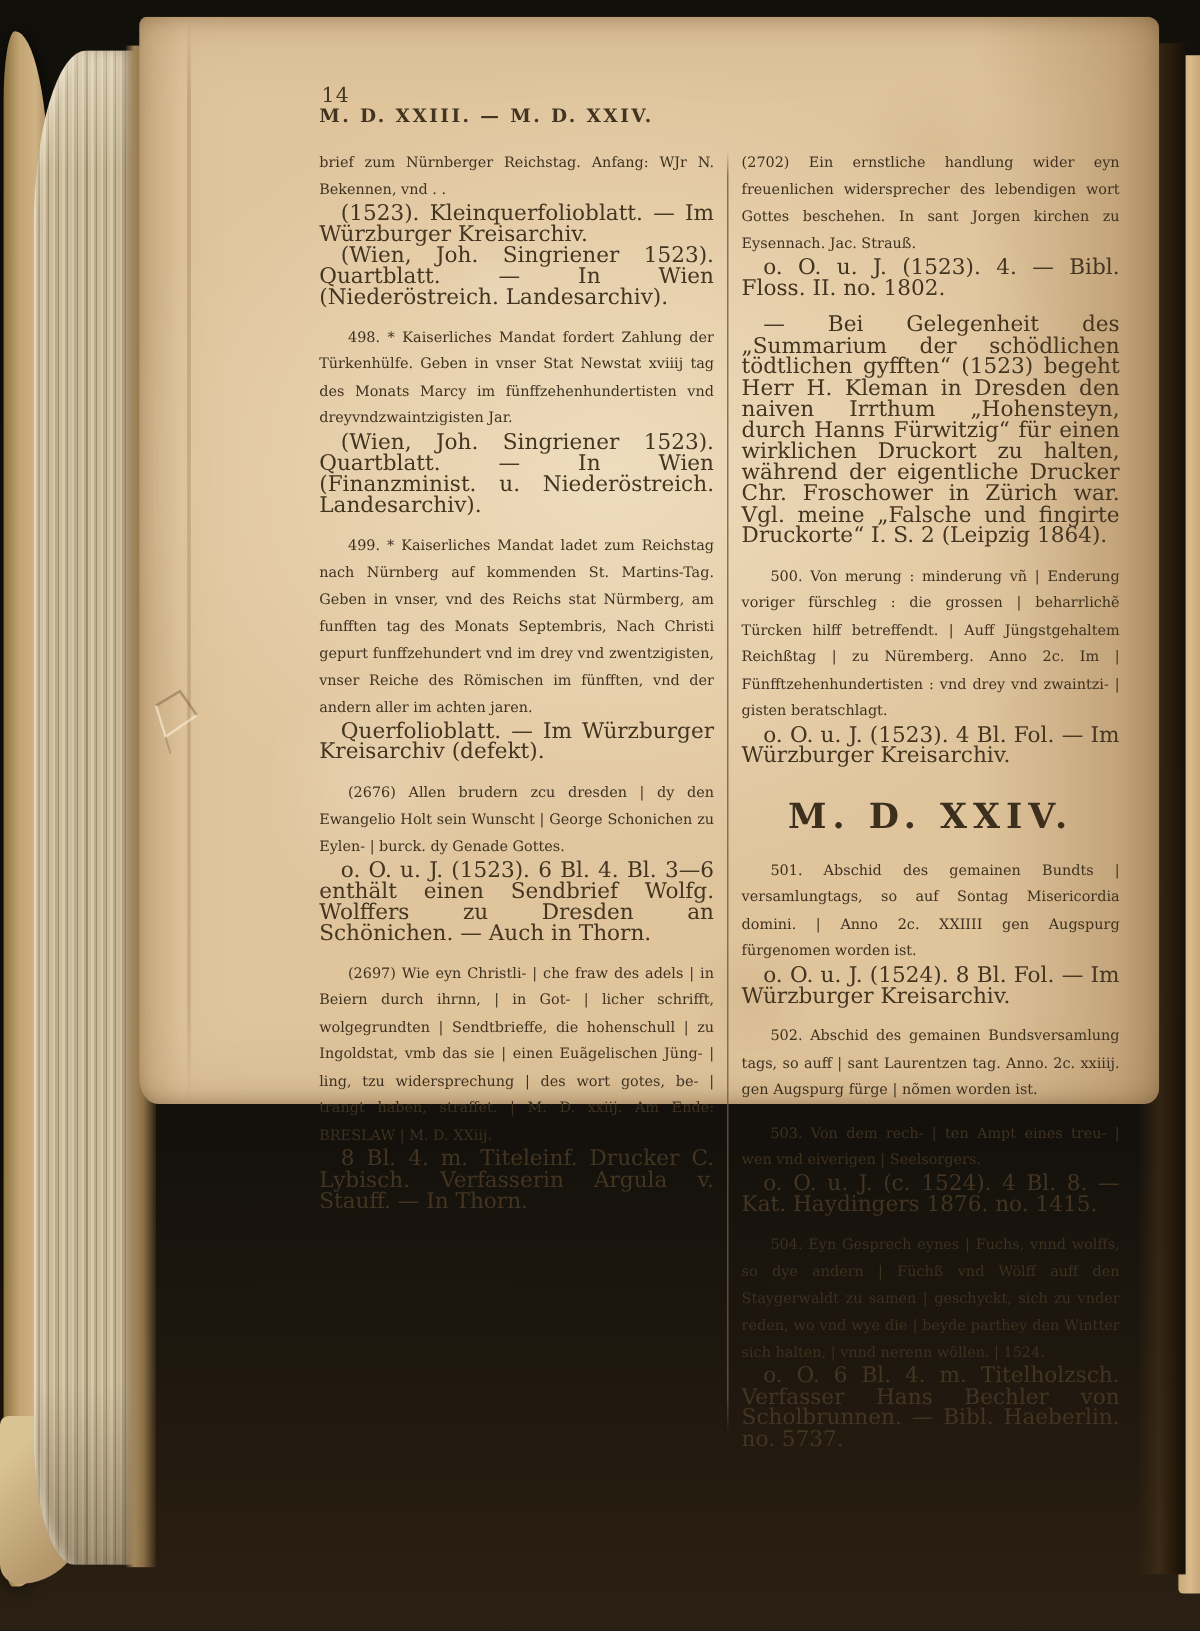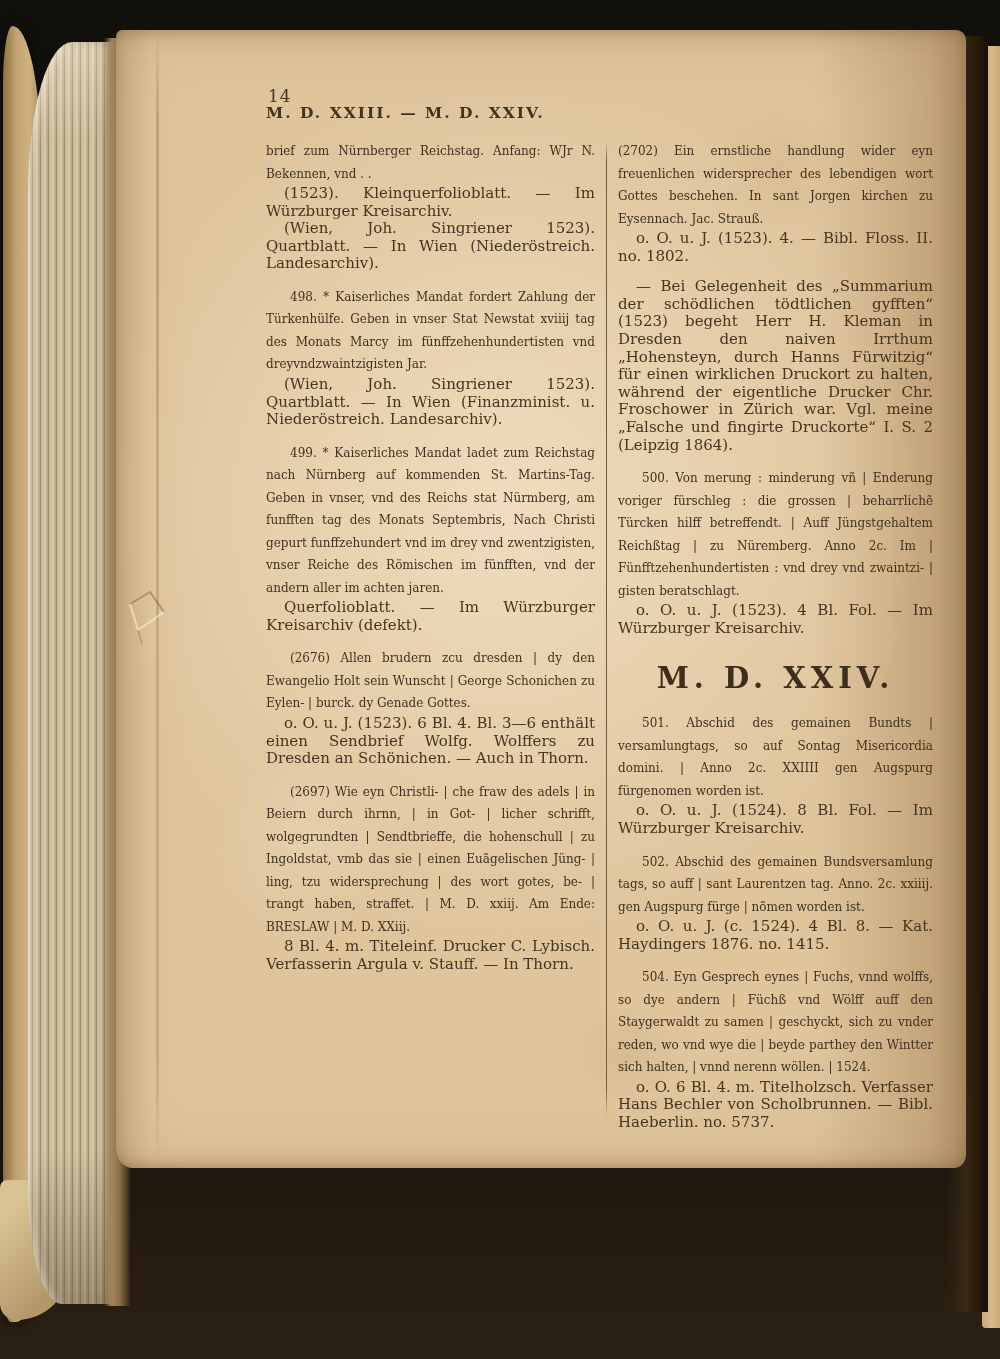--- a/index.html
+++ b/index.html
@@ -37,21 +37,21 @@
     position:absolute;left:948px;top:36px;width:40px;height:1276px;
     background:linear-gradient(90deg,rgba(60,40,20,0) 0%,rgba(74,52,26,.55) 45%,#241809 80%,#15100a 100%);
   }
   .facing-page{
     position:absolute;left:982px;top:46px;width:18px;height:1282px;
     background:linear-gradient(90deg,#c9a97b 0%,#d8ba8d 55%,#caa878 100%);
     border-radius:4px 0 0 4px;
   }
   
   .page{
-    position:absolute;left:116px;top:30px;width:850px;height:1138px;
+    position:absolute;left:116px;top:14px;width:850px;height:906px;
     background:
       radial-gradient(ellipse 70% 55% at 46% 42%,rgba(255,245,222,.5) 0%,rgba(255,245,222,0) 70%),
       linear-gradient(90deg,rgba(150,115,70,.28) 0%,rgba(150,115,70,0) 4%,rgba(150,115,70,0) 82%,rgba(140,100,55,.30) 96%,rgba(120,85,45,.45) 100%),
       #dfc49c;
     border-radius:6px 10px 12px 16px/8px 10px 14px 22px;
     box-shadow:
       inset 0 10px 18px -10px rgba(110,80,45,.55),
       inset 0 -10px 16px -9px rgba(110,80,45,.5),
       inset 0 0 70px rgba(130,95,50,.22);
   }
@@ -81,21 +81,21 @@
     font-size:15.5px;font-weight:bold;letter-spacing:2px;color:#413420;margin-top:16px;
   }
   .columns{display:flex;align-items:stretch;}
   .col{width:329px;}
   .col.right-col{width:315px;}
   .divider{width:1px;background:linear-gradient(180deg,rgba(95,76,50,0),#6e5a3c 2%,#6e5a3c 97%,rgba(95,76,50,0));margin:2px 11px 14px 11px;}
   p{margin:0;text-align:justify;}
   .entry{font-size:12px;line-height:22.5px;text-indent:24px;}
   .entry.opening{text-indent:0;}
   .entry.spaced{margin-top:13px;}
-  .note{font-size:15px;line-height:17.6px;text-indent:18px;color:#433521;}
+  .note{font-size:18px;line-height:17.6px;text-indent:18px;color:#433521;}
   .note.annotation{margin-top:13px;}
   .section-heading{
     text-align:center;font-size:29px;font-weight:bold;letter-spacing:5px;
     margin:24px 0 17px 0;text-indent:0;color:#3c2f1d;
   }
 </style>
 </head>
 <body>
 
 <div class="scene">
@@ -143,20 +143,21 @@
         <div class="col right-col">
           <p class="entry opening">(2702) Ein ernstliche handlung wider eyn freuenlichen widersprecher des lebendigen wort Gottes beschehen. In sant Jorgen kirchen zu Eysennach. Jac. Strauß.</p>
           <p class="note">o. O. u. J. (1523). 4. — Bibl. Floss. II. no. 1802.</p>
           <p class="note annotation">— Bei Gelegenheit des „Summarium der schödlichen tödtlichen gyfften“ (1523) begeht Herr H. Kleman in Dresden den naiven Irrthum „Hohensteyn, durch Hanns Fürwitzig“ für einen wirklichen Druckort zu halten, während der eigentliche Drucker Chr. Froschower in Zürich war. Vgl. meine „Falsche und fingirte Druckorte“ I. S. 2 (Leipzig 1864).</p>
           <p class="entry spaced">500. Von merung : minderung vñ | Enderung voriger fürschleg : die grossen | beharrlichẽ Türcken hilff betreffendt. | Auff Jüngstgehaltem Reichßtag | zu Nüremberg. Anno 2c. Im | Fünfftzehenhundertisten : vnd drey vnd zwaintzi- | gisten beratschlagt.</p>
           <p class="note">o. O. u. J. (1523). 4 Bl. Fol. — Im Würzburger Kreisarchiv.</p>
           <p class="section-heading">M. D. XXIV.</p>
           <p class="entry">501. Abschid des gemainen Bundts | versamlungtags, so auf Sontag Misericordia domini. | Anno 2c. XXIIII gen Augspurg fürgenomen worden ist.</p>
           <p class="note">o. O. u. J. (1524). 8 Bl. Fol. — Im Würzburger Kreisarchiv.</p>
           <p class="entry spaced">502. Abschid des gemainen Bundsversamlung tags, so auff | sant Laurentzen tag. Anno. 2c. xxiiij. gen Augspurg fürge | nõmen worden ist.</p>
+          <p class="entry spaced">503. Von dem rech- | ten Ampt eines treu- | wen vnd eiverigen | Seelsorgers.</p>
           <p class="note">o. O. u. J. (c. 1524). 4 Bl. 8. — Kat. Haydingers 1876. no. 1415.</p>
           <p class="entry spaced">504. Eyn Gesprech eynes | Fuchs, vnnd wolffs, so dye andern | Füchß vnd Wölff auff den Staygerwaldt zu samen | geschyckt, sich zu vnder reden, wo vnd wye die | beyde parthey den Wintter sich halten, | vnnd nerenn wöllen. | 1524.</p>
           <p class="note">o. O. 6 Bl. 4. m. Titelholzsch. Verfasser Hans Bechler von Scholbrunnen. — Bibl. Haeberlin. no. 5737.</p>
         </div>
 
       </div>
     </div>
   </div>
 </div>
 

